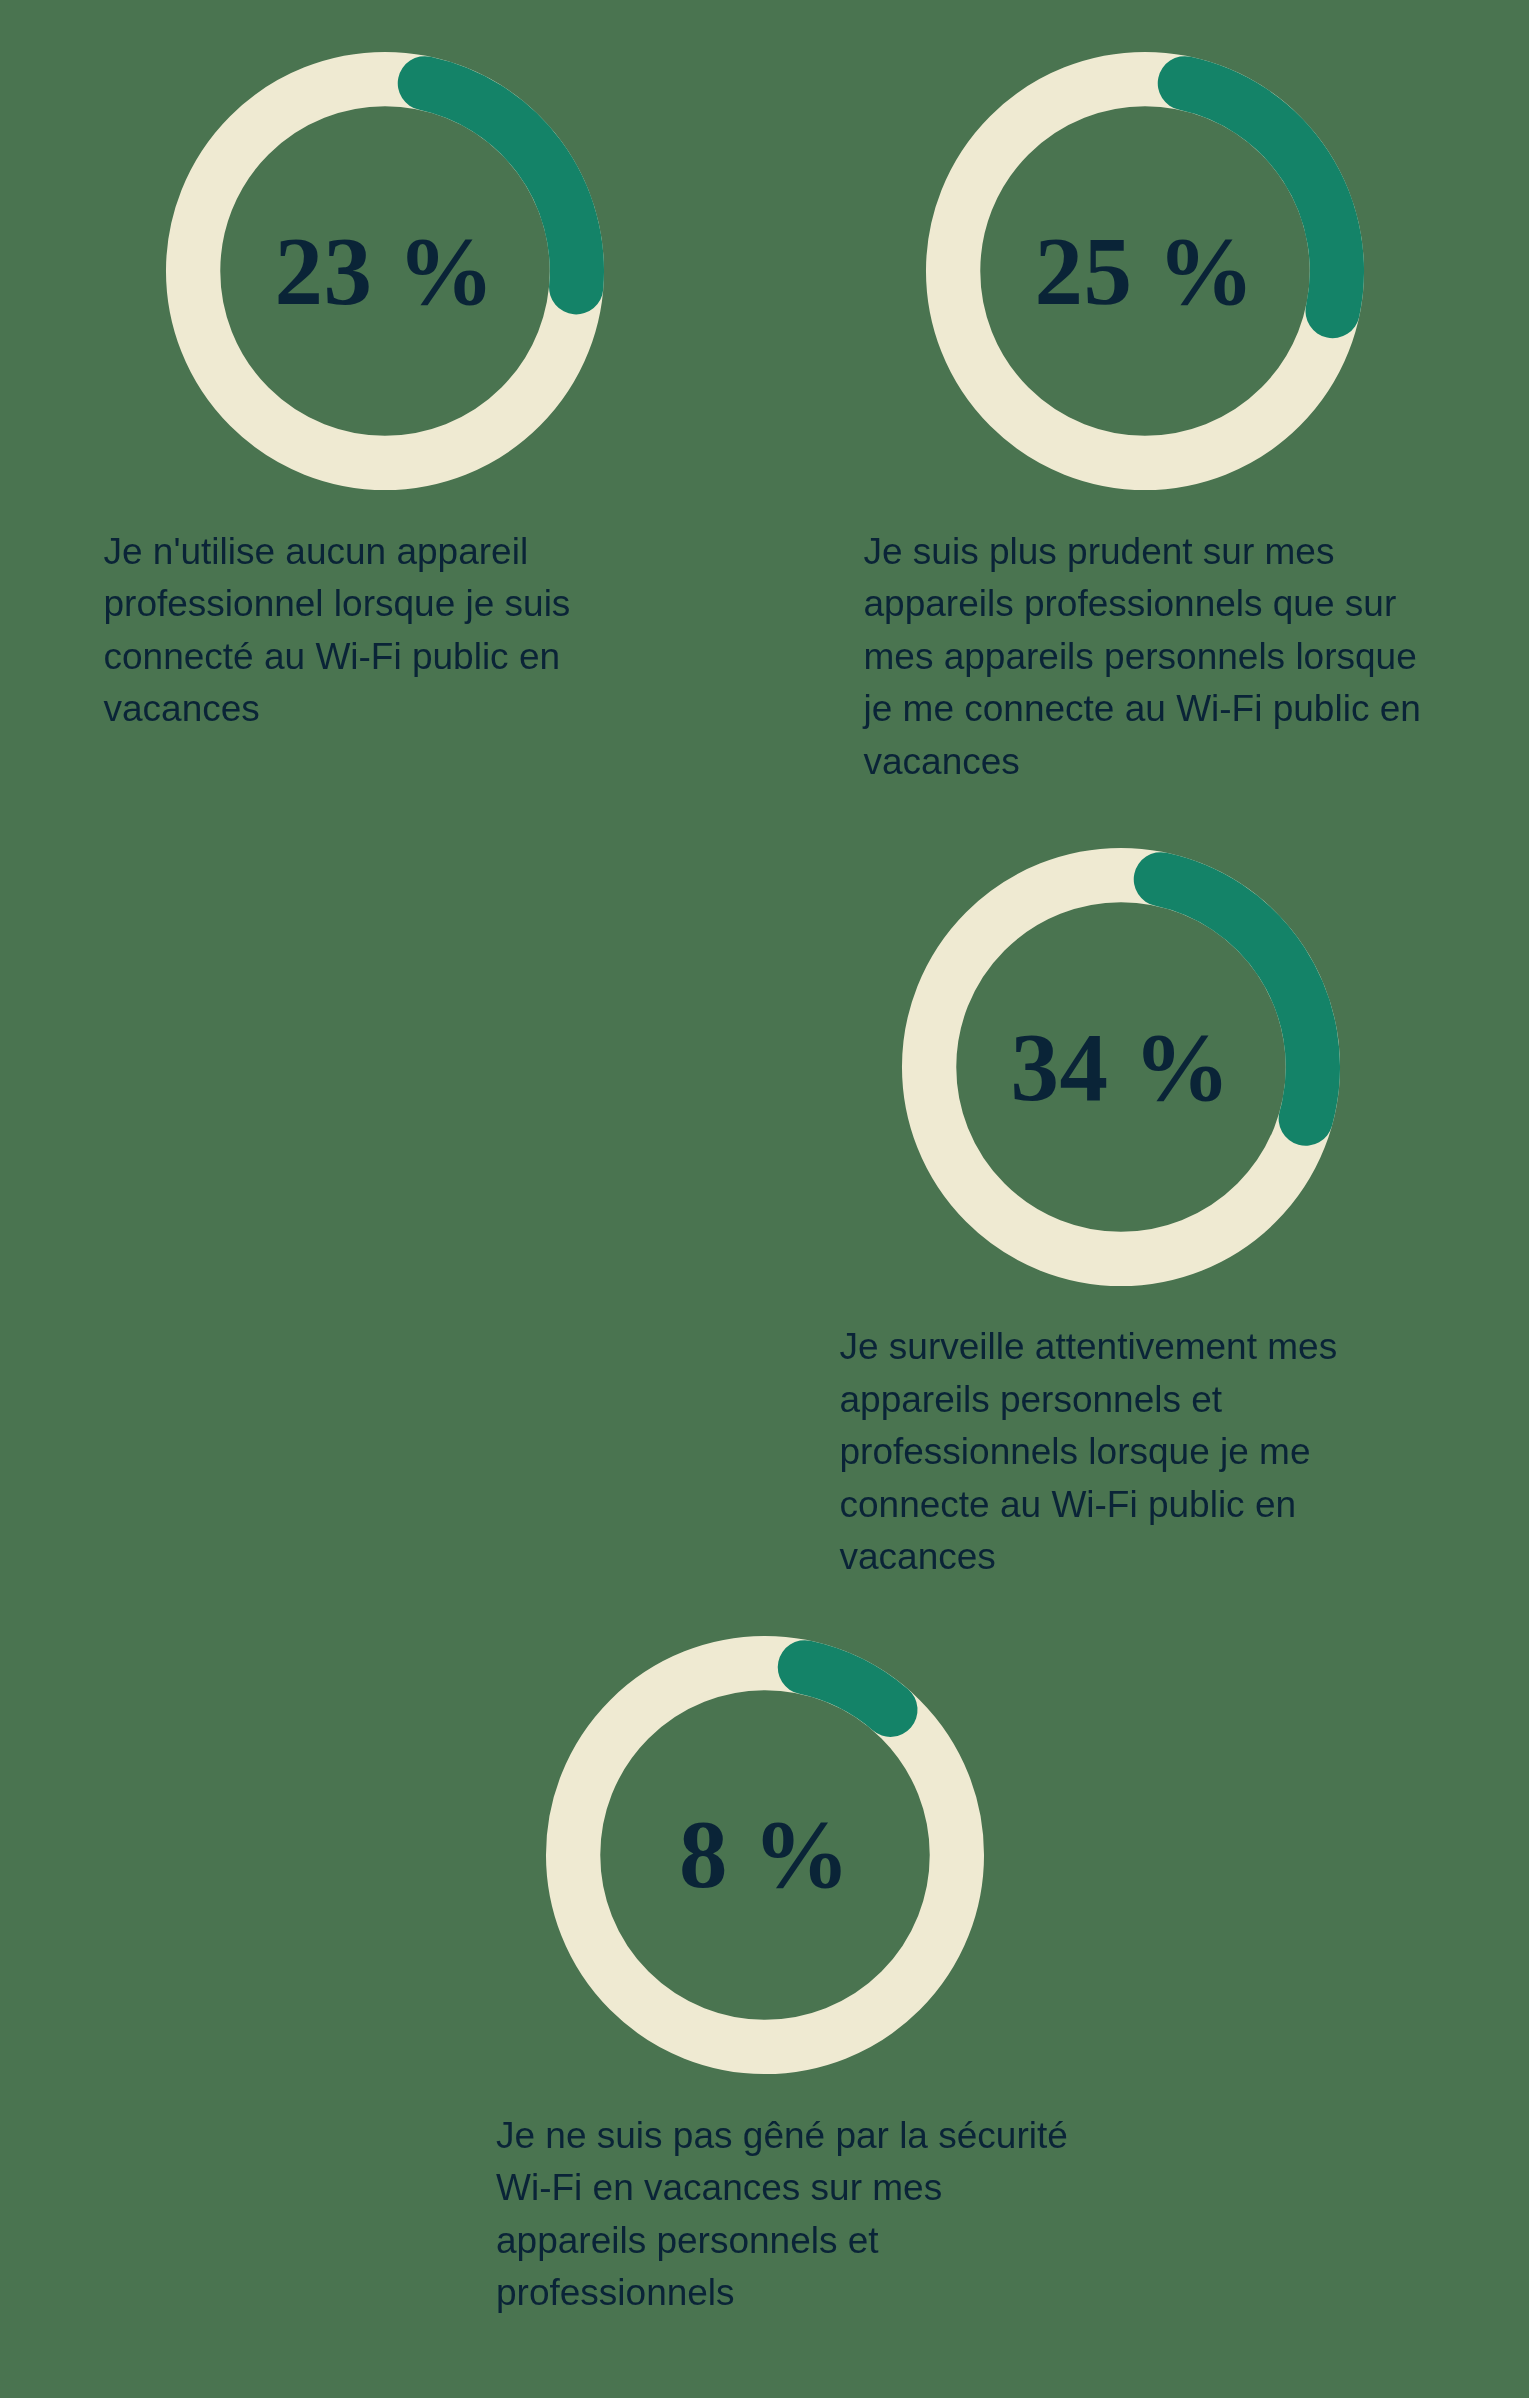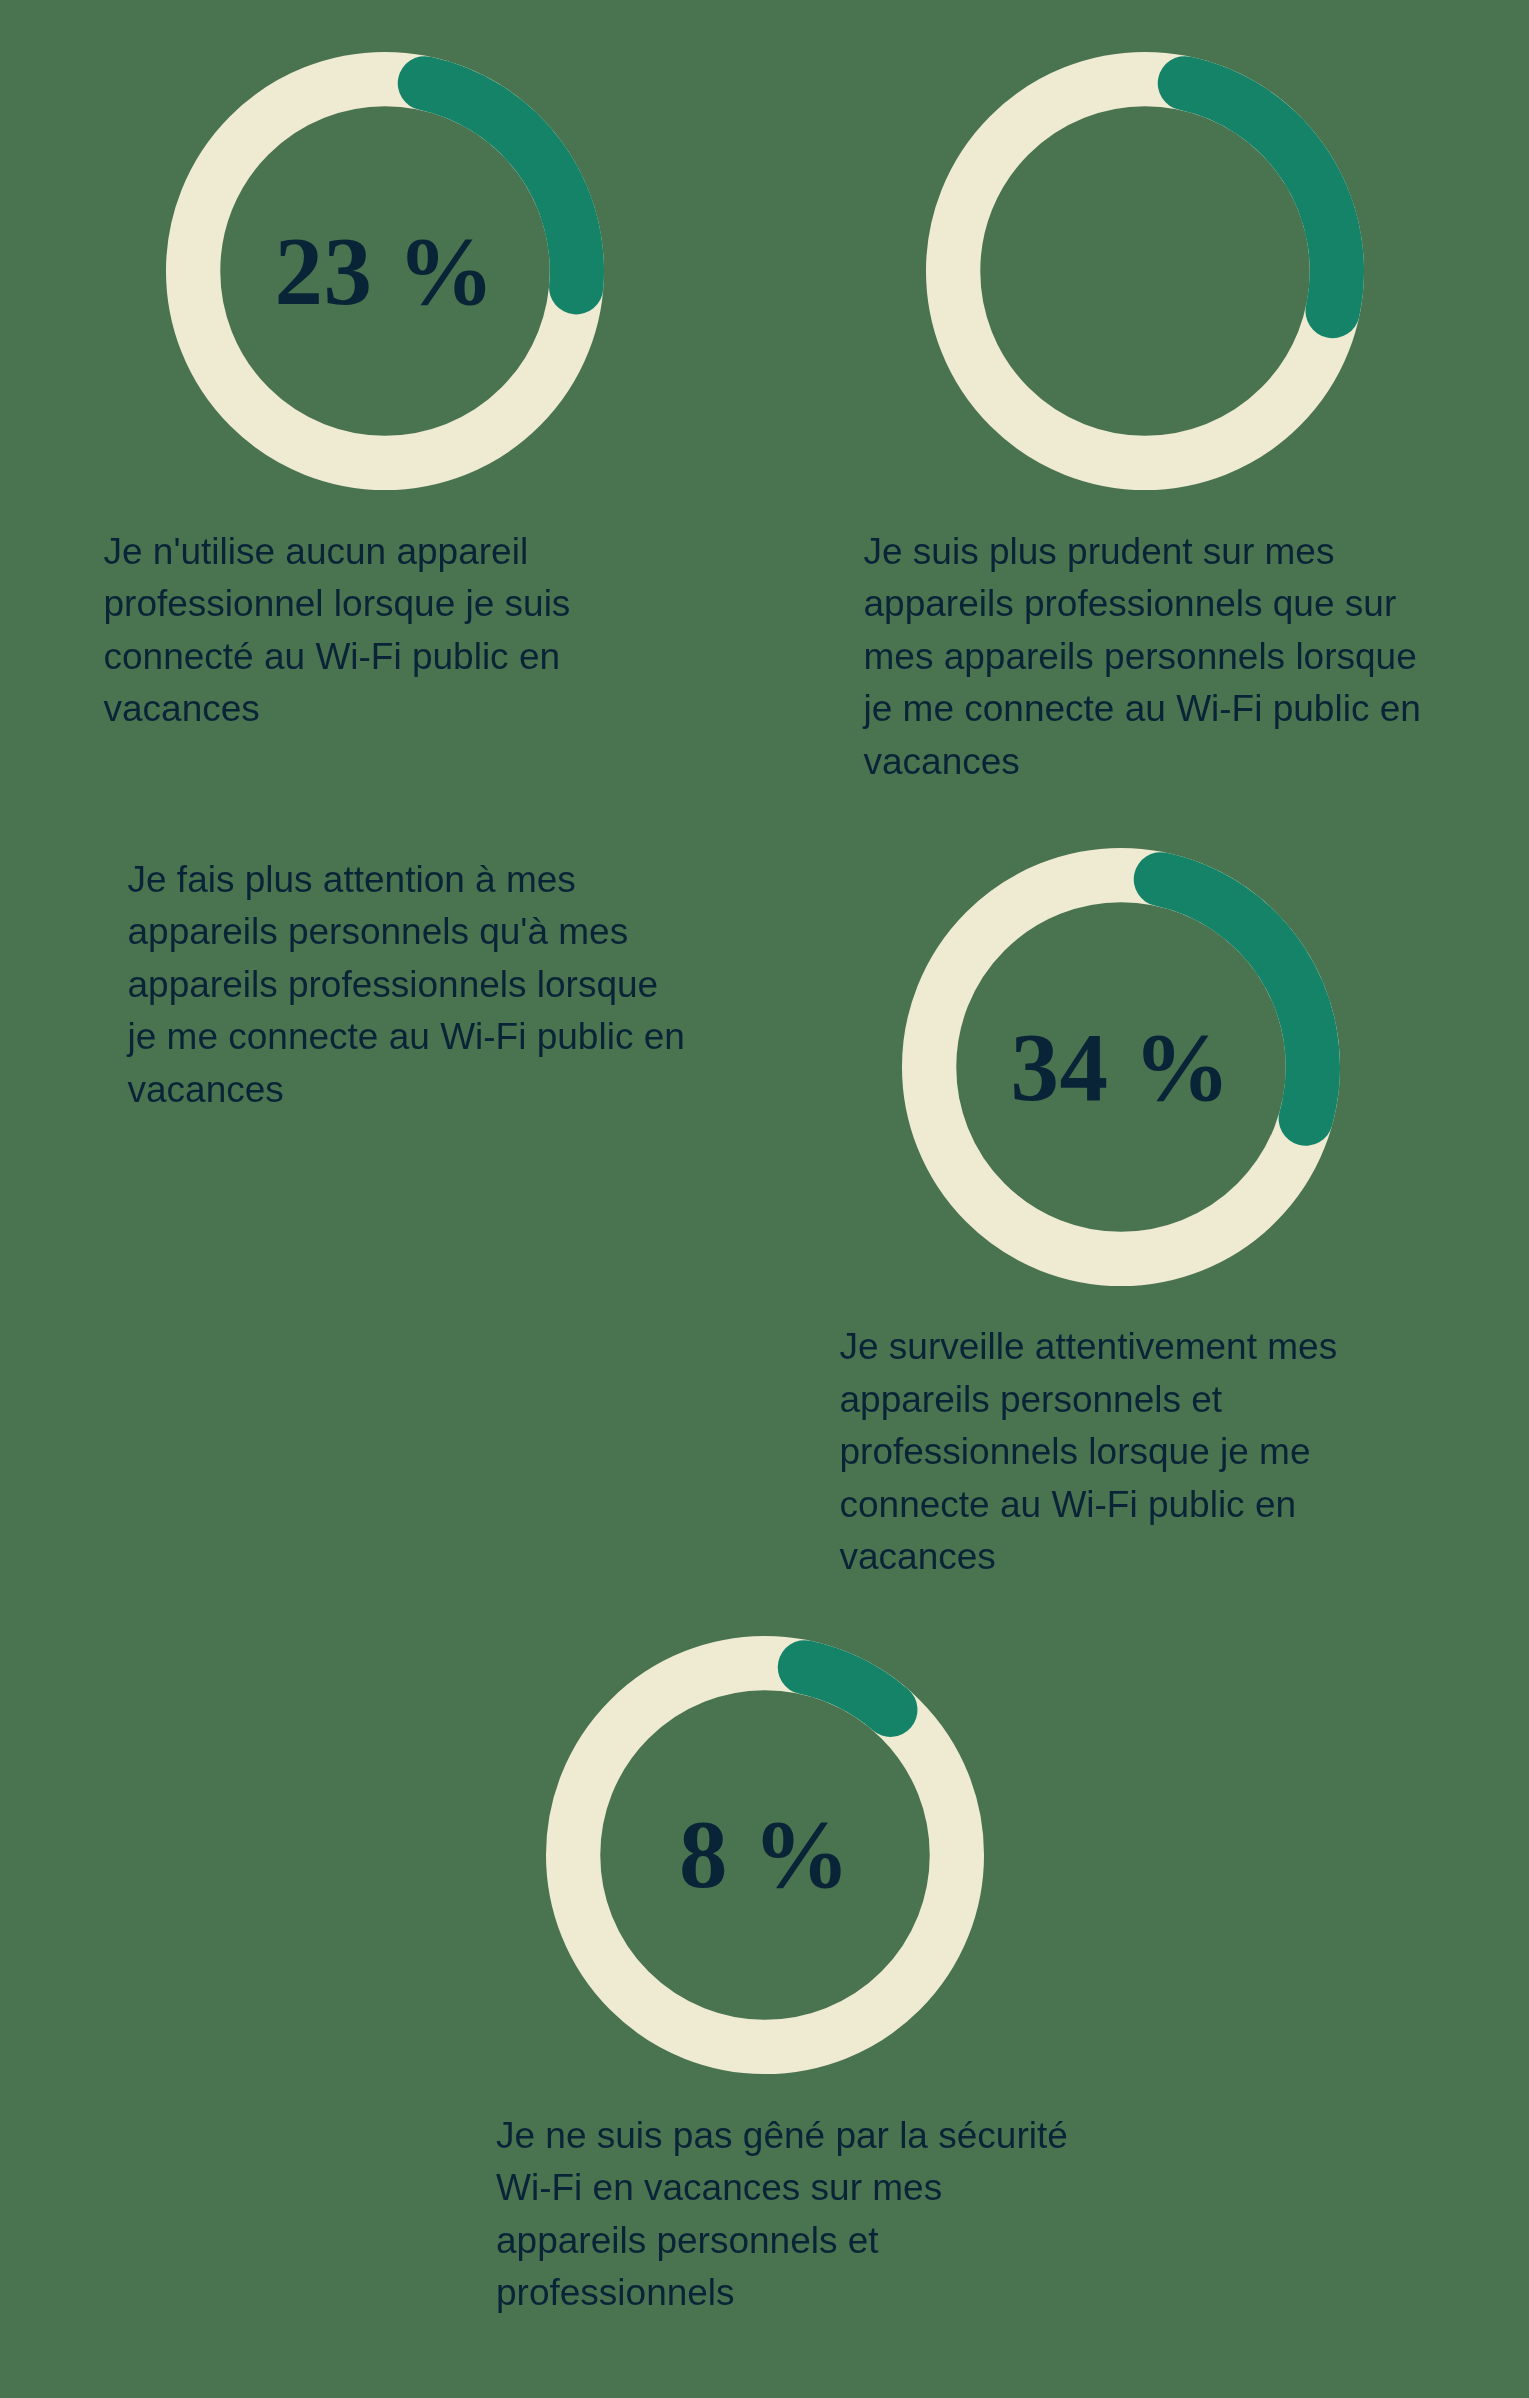--- a/index.html
+++ b/index.html
@@ -89,30 +89,30 @@
       </div>
       <div class="caption" style="color: rgb(10, 36, 55);">Je n'utilise aucun appareil professionnel lorsque je suis connecté au Wi-Fi public en vacances</div>
     </div>
 
     <div class="cell">
       <div class="donut-wrap">
         <svg viewBox="0 0 500 500">
           <circle cx="250" cy="250" r="205" fill="none" stroke="#EFEAD2" stroke-width="58"></circle>
           <circle class="arc" cx="250" cy="250" r="205" fill="none" stroke="#148368" stroke-width="58" stroke-linecap="round" transform="rotate(-78 250 250)" stroke-dasharray="322.0132469929538 966.0397409788613" stroke-dashoffset="0"></circle>
         </svg>
+        <div class="pct" style="color: rgb(10, 36, 55);">25 %</div>
       </div>
       <div class="caption" style="color: rgb(10, 36, 55);">Je suis plus prudent sur mes appareils professionnels que sur mes appareils personnels lorsque je me connecte au Wi-Fi public en vacances</div>
     </div>
 
   </div>
 
   <div class="row row-2">
 
     <div class="cell">
-      <div class="caption" style="color: rgb(10, 36, 55);">Je fais plus attention à mes appareils personnels qu'à mes appareils professionnels lorsque je me connecte au Wi-Fi public en vacances</div>
     </div>
 
     <div class="cell">
       <div class="donut-wrap">
         <svg viewBox="0 0 500 500">
           <circle cx="250" cy="250" r="205" fill="none" stroke="#EFEAD2" stroke-width="58"></circle>
           <circle class="arc" cx="250" cy="250" r="205" fill="none" stroke="#148368" stroke-width="58" stroke-linecap="round" transform="rotate(-78 250 250)" stroke-dasharray="334.89377687267194 953.1592110991432" stroke-dashoffset="0"></circle>
         </svg>
         <div class="pct" style="color: rgb(10, 36, 55);">34 %</div>
       </div>

